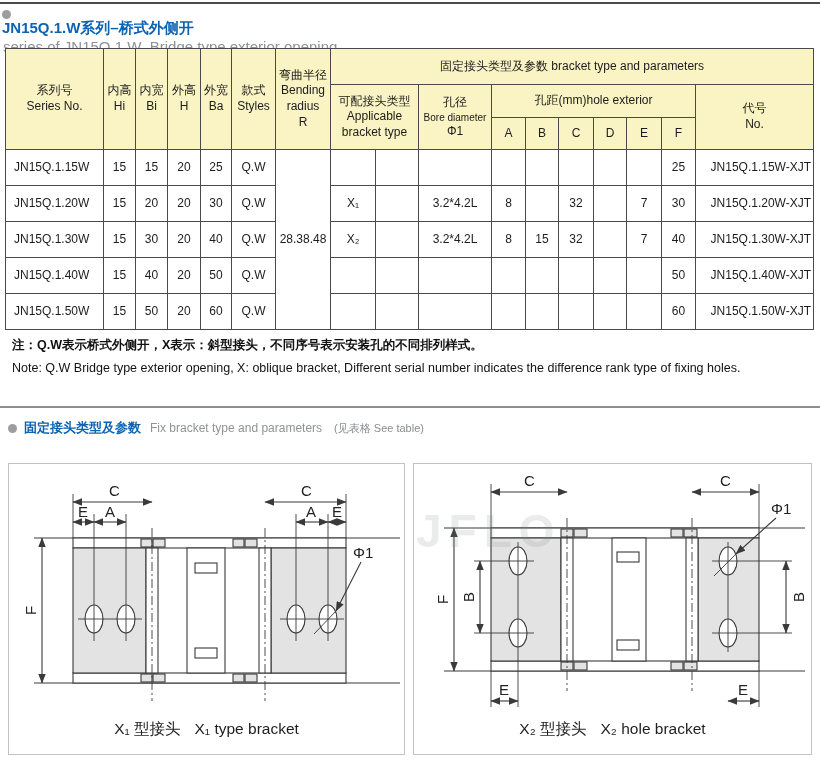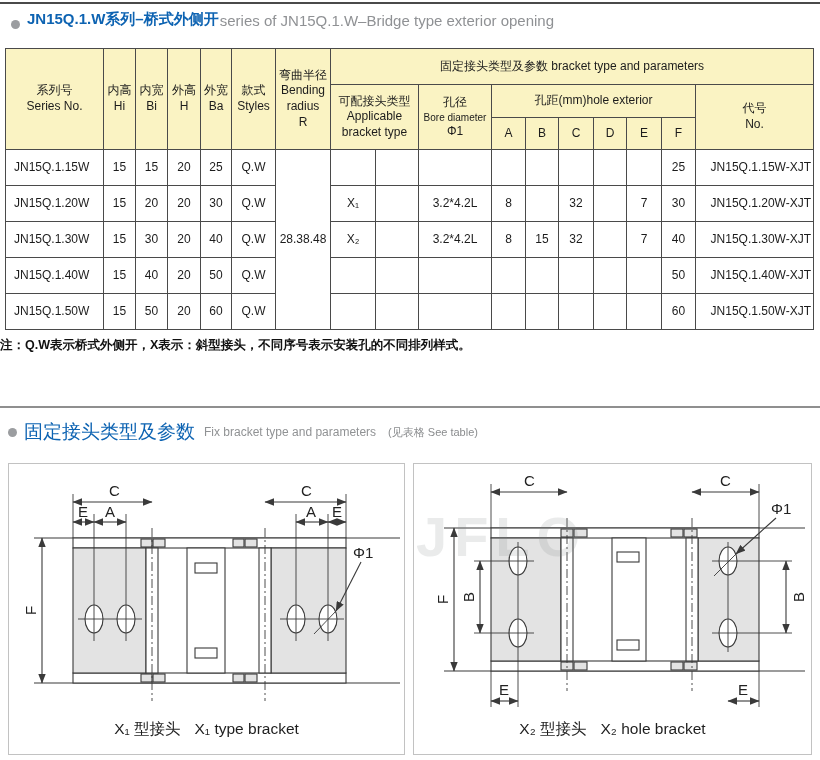--- a/index.html
+++ b/index.html
@@ -1,52 +1,52 @@
 <!DOCTYPE html>
 <html><head>
 <meta charset="utf-8">
 <style>
   html,body{margin:0;padding:0;background:#fff;}
   .page{position:relative;width:820px;height:760px;background:#ffffff;
         font-family:"Liberation Sans","DejaVu Sans",sans-serif;overflow:hidden;color:#1c1c1c;}
   .top-rule{position:absolute;left:0;top:2px;width:820px;height:2px;background:#4a4a4a;}
-  .title-row{position:absolute;left:11px;top:10px;display:flex;align-items:flex-end;white-space:nowrap;}
+  .title-row{position:absolute;left:2px;top:10px;display:flex;align-items:flex-start;white-space:nowrap;flex-direction:column;}
   .bullet{width:9px;height:9px;border-radius:50%;background:#9b9da0;display:inline-block;margin-right:7px;flex:none;}
   .title-zh{color:#0d63b2;font-weight:bold;font-size:15px;}
   .title-en{color:#8f9194;font-size:15px;margin-left:1px;}
 
   table.spec{position:absolute;left:5px;top:48px;border-collapse:collapse;table-layout:fixed;width:808px;}
   table.spec th,table.spec td{border:1px solid #4a4a4a;text-align:center;font-size:12px;
         font-weight:normal;padding:0 2px;line-height:1.3;overflow:hidden;}
   table.spec thead th{background:#faf3c3;}
   table.spec .hr1 th{height:35px;}
   table.spec .hr2 th{height:32px;}
   table.spec .hr3 th{height:31px;}
   table.spec tbody td{height:35px;background:#fff;}
   table.spec td.c-series{text-align:left;padding-left:8px;}
   table.spec td.c-code{text-align:right;padding-left:6px;}
   .small-en{font-size:10px;}
 
-  .note-block{position:absolute;left:0;top:337px;width:804px;}
+  .note-block{position:absolute;left:12px;top:337px;width:804px;}
   .note-zh{font-size:12.5px;font-weight:bold;color:#111;}
   .note-en{font-size:12.5px;color:#111;margin-top:7px;}
 
   .divider{position:absolute;left:0;top:406px;width:820px;height:2px;background:#8f8f8f;}
 
   .sec-row{position:absolute;left:8px;top:419px;display:flex;align-items:center;white-space:nowrap;}
-  .sec-zh{color:#0d63b2;font-weight:normal;font-size:19px;}
+  .sec-zh{color:#0d63b2;font-weight:bold;font-size:13px;}
   .sec-en{color:#909294;font-size:12px;margin-left:9px;}
   .sec-hint{color:#8a8c8e;font-size:11px;margin-left:12px;}
 
   .diag-box{position:absolute;top:463px;height:290px;border:1px solid #c2c2c2;background:#fff;}
   .diag-box.left{left:8px;width:395px;}
   .diag-box.right{left:413px;width:397px;}
   .diag-caption{position:absolute;left:0;bottom:14px;width:100%;text-align:center;font-size:15.5px;color:#1e1e1e;}
   .diag-caption .zh{margin-right:14px;}
-  .watermark{position:absolute;left:2px;top:40px;font-size:56px;font-weight:bold;letter-spacing:7px;
+  .watermark{position:absolute;left:2px;top:40px;font-size:46px;font-weight:bold;letter-spacing:7px;
         color:rgba(125,128,130,0.16);pointer-events:none;}
   svg text{font-family:"Liberation Sans","DejaVu Sans",sans-serif;font-size:15px;fill:#222;}
   svg{display:block;}
 </style>
 </head>
 <body>
 
 <div class="page">
 
   <div class="top-rule"></div>
@@ -225,20 +225,21 @@
           <td></td>
           <td></td>
           <td>60</td>
           <td class="c-code">JN15Q.1.50W-XJT</td>
         </tr>
       </tbody>
   </table>
 
   <div class="note-block">
     <div class="note-zh">注：Q.W表示桥式外侧开，X表示：斜型接头，不同序号表示安装孔的不同排列样式。</div>
+    <div class="note-en">Note: Q.W Bridge type exterior opening, X: oblique bracket, Different serial number indicates the difference rank type of fixing holes.</div>
   </div>
 
   <div class="divider"></div>
 
   <div class="sec-row">
     <span class="bullet"></span>
     <span class="sec-zh">固定接头类型及参数</span>
     <span class="sec-en">Fix bracket type and parameters</span>
     <span class="sec-hint">(见表格 See table)</span>
   </div>

